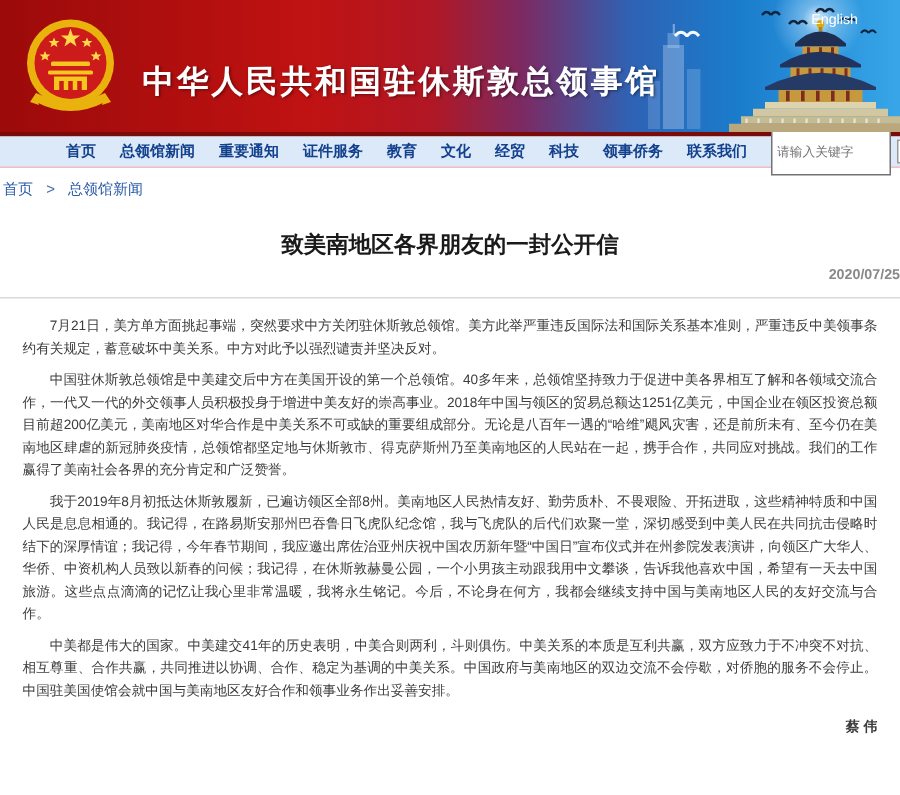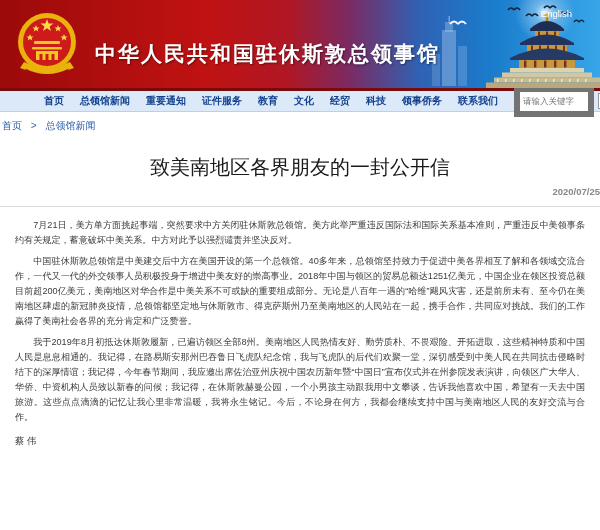--- a/index.html
+++ b/index.html
@@ -23,37 +23,37 @@
   .skyline { position:absolute; left:428px; top:16px; opacity:.85; }
   .banner-sep { height:3px; background:#7a0b0b; }
 
   
   .nav { height:21px; background:#dbe9f8; border-bottom:1px solid #f2bcc4;
     display:flex; align-items:center; padding-left:44px; }
   .nav a { font-size:10px; font-weight:bold; color:#14418e; text-decoration:none;
     margin-right:16px; white-space:nowrap; cursor:pointer; }
   .nav-search { margin-left:auto; margin-right:10px; display:flex; align-items:center; gap:4px; }
   .nav-search input { width:80px; height:31px; font-size:8.5px; padding:0 3px;
-    border:6px solid #737373; color:#555; }
+    border:1px solid #737373; color:#555; }
   .nav-search select { height:16px; font-size:8.5px; width:50px; border:1px solid #999; background:#fff; }
 
   
   .breadcrumb { padding:7px 0 6px 2px; font-size:10px; color:#2b5ba8; }
   .breadcrumb a { color:#2b5ba8; text-decoration:none; cursor:pointer; }
   .breadcrumb .sep { margin:0 6px; color:#4a6ca8; }
 
   
-  .article-title { text-align:center; font-size:20px; font-weight:normal; color:#1a1a1a;
+  .article-title { text-align:center; font-size:15px; font-weight:bold; color:#1a1a1a;
     margin-top:15px; }
   .article-date { text-align:right; font-size:9.5px; color:#888; margin-top:5px; margin-bottom:9px;font-weight:bold; }
   .divider { border-top:1px solid #d9d9d9; }
   .article-body { padding:11px 15px 0 15px; }
   .article-body p { font-size:9.1px; line-height:15px; color:#3c3c3c; text-align:justify;
     text-indent:2em; margin-bottom:6px; }
-  .signature { margin-top:8px; text-align:left; font-size:9.3px; color:#3c3c3c; line-height:17px; }
+  .signature { margin-top:8px; text-align:right; font-size:9.3px; color:#3c3c3c; line-height:17px;font-weight:bold; }
 </style>
 </head>
 <body>
 
 <div class="banner">
 
   <span class="emblem">
     <svg width="62" height="78" viewBox="0 0 62 78">
       <circle cx="31" cy="36" r="29" fill="#e9b20c"></circle>
       <circle cx="31" cy="36" r="24" fill="#cd1a1a"></circle>
@@ -170,17 +170,18 @@
 </div>
 
 <h1 class="article-title">致美南地区各界朋友的一封公开信</h1>
 <div class="article-date">2020/07/25</div>
 <div class="divider"></div>
 
 <div class="article-body">
   <p>7月21日，美方单方面挑起事端，突然要求中方关闭驻休斯敦总领馆。美方此举严重违反国际法和国际关系基本准则，严重违反中美领事条约有关规定，蓄意破坏中美关系。中方对此予以强烈谴责并坚决反对。</p>
   <p>中国驻休斯敦总领馆是中美建交后中方在美国开设的第一个总领馆。40多年来，总领馆坚持致力于促进中美各界相互了解和各领域交流合作，一代又一代的外交领事人员积极投身于增进中美友好的崇高事业。2018年中国与领区的贸易总额达1251亿美元，中国企业在领区投资总额目前超200亿美元，美南地区对华合作是中美关系不可或缺的重要组成部分。无论是八百年一遇的“哈维”飓风灾害，还是前所未有、至今仍在美南地区肆虐的新冠肺炎疫情，总领馆都坚定地与休斯敦市、得克萨斯州乃至美南地区的人民站在一起，携手合作，共同应对挑战。我们的工作赢得了美南社会各界的充分肯定和广泛赞誉。</p>
   <p>我于2019年8月初抵达休斯敦履新，已遍访领区全部8州。美南地区人民热情友好、勤劳质朴、不畏艰险、开拓进取，这些精神特质和中国人民是息息相通的。我记得，在路易斯安那州巴吞鲁日飞虎队纪念馆，我与飞虎队的后代们欢聚一堂，深切感受到中美人民在共同抗击侵略时结下的深厚情谊；我记得，今年春节期间，我应邀出席佐治亚州庆祝中国农历新年暨“中国日”宣布仪式并在州参院发表演讲，向领区广大华人、华侨、中资机构人员致以新春的问候；我记得，在休斯敦赫曼公园，一个小男孩主动跟我用中文攀谈，告诉我他喜欢中国，希望有一天去中国旅游。这些点点滴滴的记忆让我心里非常温暖，我将永生铭记。今后，不论身在何方，我都会继续支持中国与美南地区人民的友好交流与合作。</p>
+  <p>中美都是伟大的国家。中美建交41年的历史表明，中美合则两利，斗则俱伤。中美关系的本质是互利共赢，双方应致力于不冲突不对抗、相互尊重、合作共赢，共同推进以协调、合作、稳定为基调的中美关系。中国政府与美南地区的双边交流不会停歇，对侨胞的服务不会停止。中国驻美国使馆会就中国与美南地区友好合作和领事业务作出妥善安排。</p>
   <div class="signature">
     <div>蔡 伟</div>
 
   </div>
 </div>
 
 </body></html>

